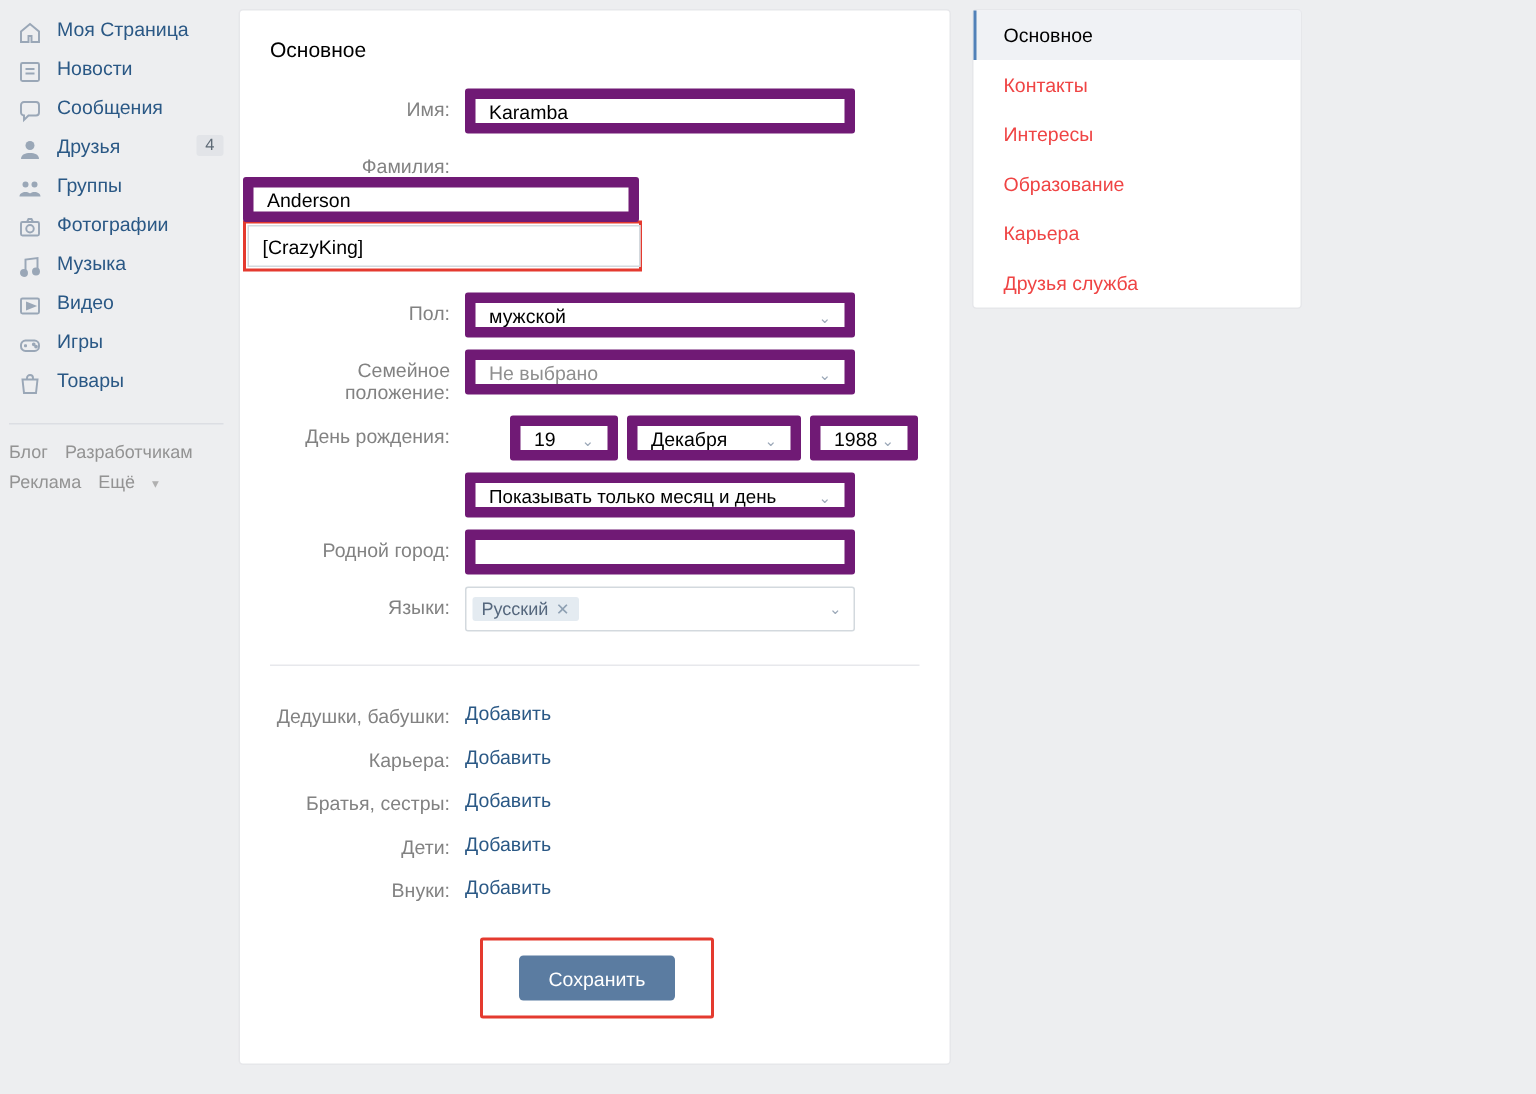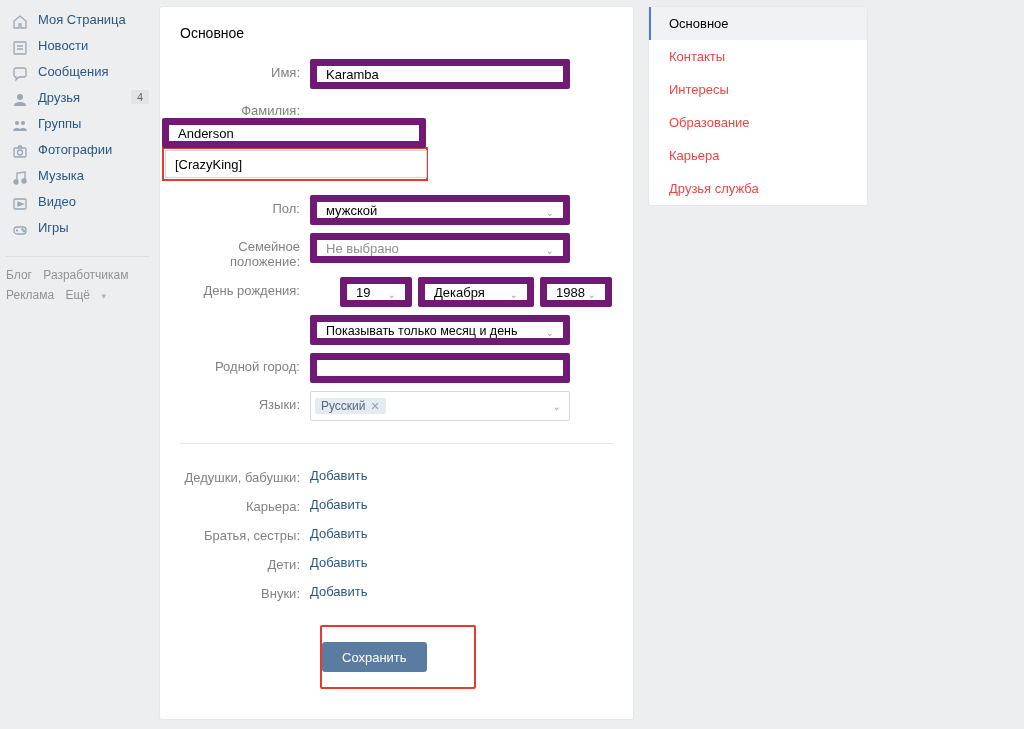--- a/index.html
+++ b/index.html
@@ -138,23 +138,23 @@
     display:flex; align-items:center; gap:5px;
   }
   .chip-x { color:#8ea0b3; cursor:pointer; font-size:11px;}
 
   .rel-sep { border-top:1px solid #e7e8ec; margin:22px 0 20px 0;}
 
   .add-link { color:#2a5885; cursor:pointer; padding-top:4px; display:inline-block;}
 
   .save-wrap {
     border:2px solid #e43a2f;
-    width:156px; height:64px;
+    width:156px; height:54px;
     margin: 24px 0 10px 140px;
-    display:flex; align-items:center; justify-content:flex-start;
+    display:flex; align-items:center; justify-content:center;
     border-radius:2px;
   }
   .btn-save {
     background:#5b7ca1;
     color:#fff;
     border:none;
     border-radius:3px;
     height:30px;
     padding:0 20px;
     font-size:13px;
@@ -271,20 +271,29 @@
     <a class="nav-item">
       <span class="nav-icon">
         <svg width="16" height="16" viewBox="0 0 16 16" fill="none" stroke="currentColor" stroke-width="1.3">
             <rect x="2" y="5" width="12" height="7" rx="3"></rect>
             <path d="M5 7.5v2M4 8.5h2"></path>
             <circle cx="10.5" cy="7.5" r=".6" fill="currentColor"></circle>
             <circle cx="12" cy="9" r=".6" fill="currentColor"></circle>
           </svg>
       </span>
       <span>Игры</span>
+    </a>
+    <a class="nav-item">
+      <span class="nav-icon">
+        <svg width="16" height="16" viewBox="0 0 16 16" fill="none" stroke="currentColor" stroke-width="1.3">
+            <path d="M3 5h10l-1 9H4z"></path>
+            <path d="M6 5V4a2 2 0 014 0v1"></path>
+          </svg>
+      </span>
+      <span>Товары</span>
     </a>
 
     <div class="nav-sep"></div>
     <div class="footer-links">
       <span>Блог</span>
       <span>Разработчикам</span><br>
       <span>Реклама</span>
       <span><span>Ещё</span> <span class="footer-chevron">▾</span></span>
     </div>
   </nav>

